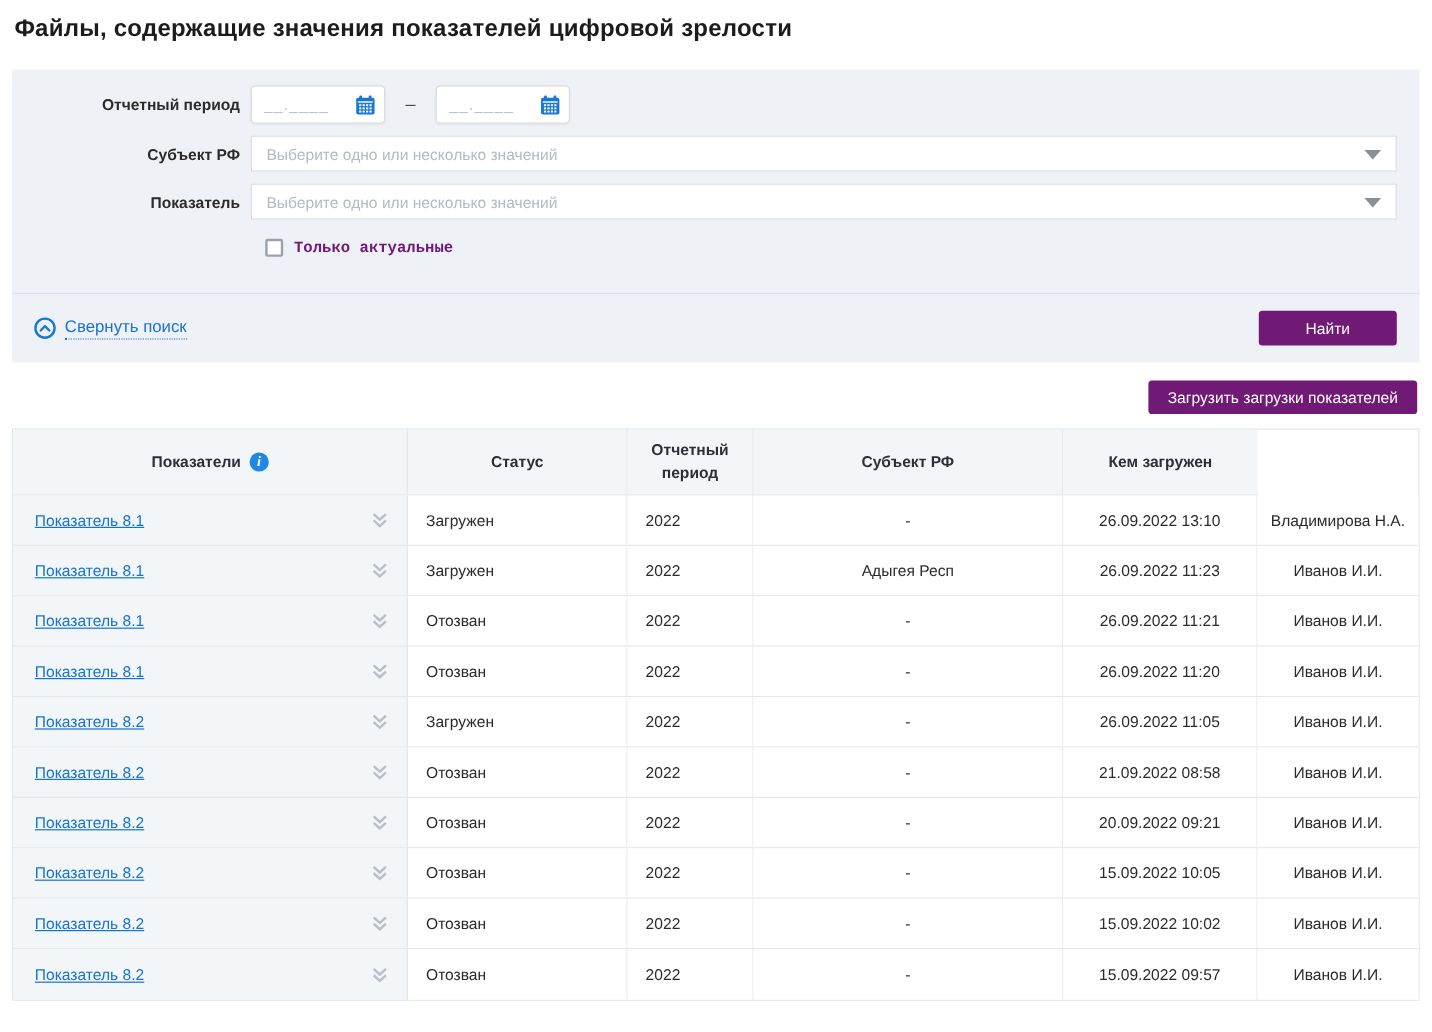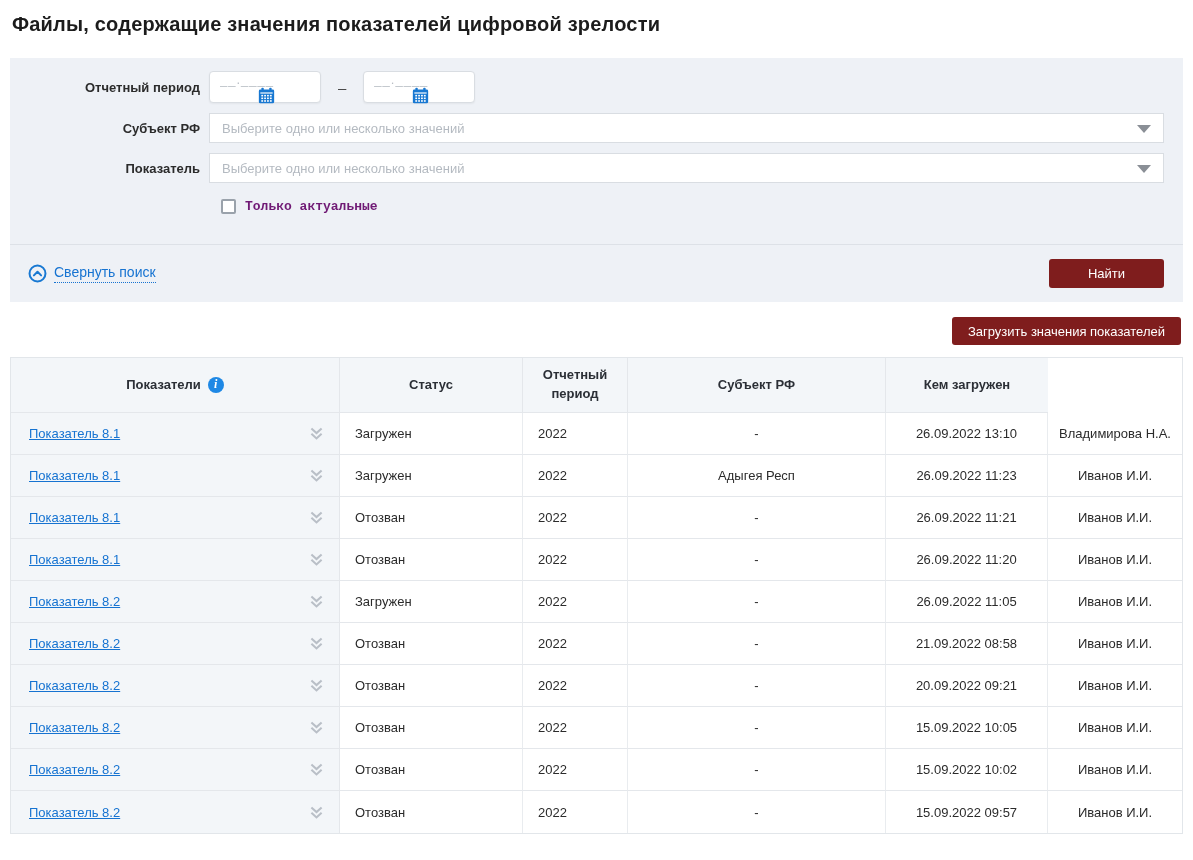--- a/index.html
+++ b/index.html
@@ -23,21 +23,20 @@
   .form-row { display: flex; align-items: center; margin-bottom: 10px; }
   .form-label {
     width: 190px; text-align: right; margin-right: 9px;
     font-size: 13px; font-weight: 700; color: #2b2b2b; flex: 0 0 190px;
   }
   .date-input-wrap {
     display: flex; align-items: center; background: #fff;
     border: 1px solid #d9dde2; border-radius: 4px;
     width: 112px; height: 32px; padding: 0 7px 0 10px;
     box-shadow: 0 1px 2px rgba(0,0,0,0.05);
-    flex-direction: column;
   }
   .date-input {
     border: none; outline: none; width: 100%; height: 100%;
     font-size: 13px; color: #2b2b2b; background: transparent;
   }
   .date-input::placeholder { color: #b9bec5; letter-spacing: 1px; }
   .cal-icon { flex: 0 0 auto; display: flex; cursor: pointer; }
   .date-sep { margin: 0 17px; color: #4a4a4a; font-size: 15px; }
   .select-box {
     position: relative; display: flex; align-items: center;
@@ -61,21 +60,21 @@
   .panel-footer {
     height: 57px; display: flex; align-items: center;
     justify-content: space-between; padding: 0 19px 0 18px;
   }
   .collapse-link { display: inline-flex; align-items: center; cursor: pointer; text-decoration: none; }
   .collapse-link .txt {
     margin-left: 7px; font-size: 14px; color: #1673d1;
     border-bottom: 1px dotted #1673d1; padding-bottom: 2px;
   }
   .btn-primary {
-    background: #7f1d1d; color: #fff; border: none; border-radius: 3px;
+    background: #701a75; color: #fff; border: none; border-radius: 3px;
     font-size: 13px; font-family: inherit; cursor: pointer;
   }
   .find-btn { width: 115px; height: 29px; }
   
   .upload-row { display: flex; justify-content: flex-end; margin: 15px 12px 0 0; }
   .upload-btn { height: 28px; padding: 0 16px; }
   
   .table {
     margin: 12px 10px 0 10px; width: 1173px;
     border: 1px solid #e2e6ea; font-size: 13px;
@@ -211,21 +210,21 @@
           <path d="M6.2 12 L10 8.2 L13.8 12" fill="none" stroke="#1878d2" stroke-width="2.1" stroke-linecap="round" stroke-linejoin="round"></path>
         </svg>
       </span>
       <span class="txt">Свернуть поиск</span>
     </a>
     <button class="btn-primary find-btn">Найти</button>
   </div>
 </section>
 
 <div class="upload-row">
-  <button class="btn-primary upload-btn">Загрузить значения показателей</button>
+  <button class="btn-primary upload-btn">Загрузить загрузки показателей</button>
 </div>
 
 <section class="table">
   <div class="thead">
     <div class="th">
       <span class="hdr-ind">
         <span>Показатели</span>
         <span class="info-icon">i</span>
       </span>
     </div>

